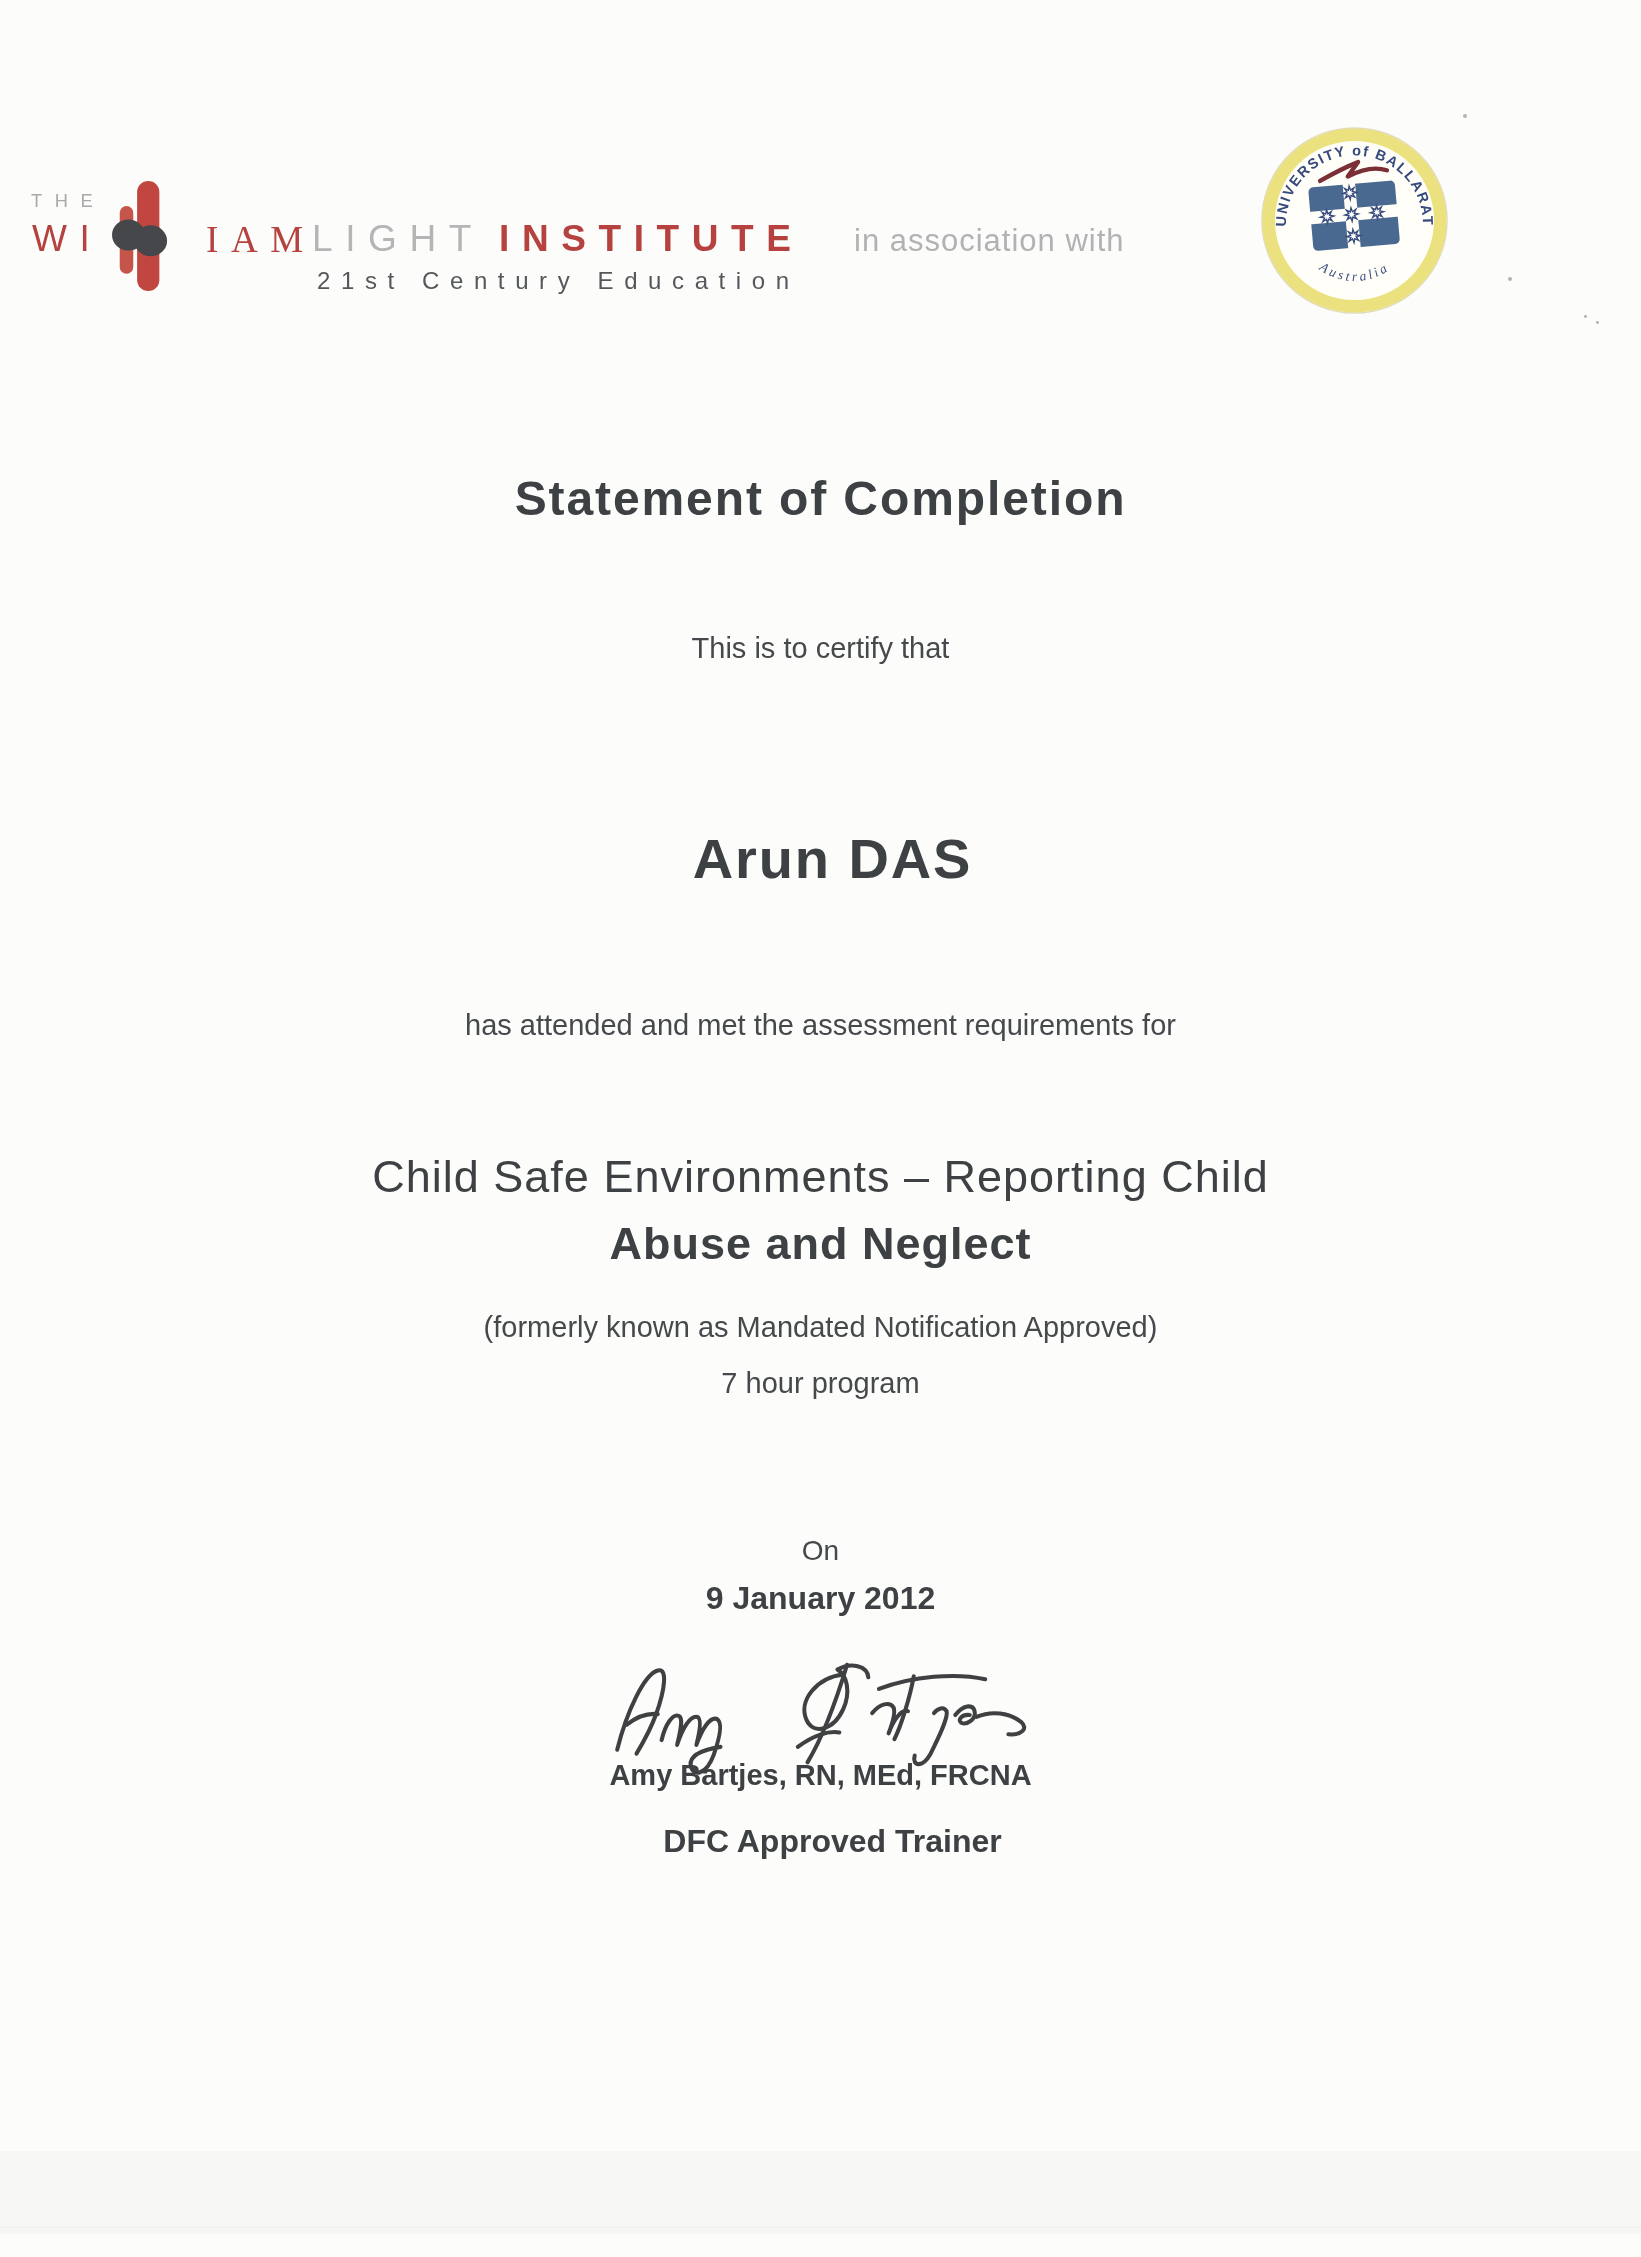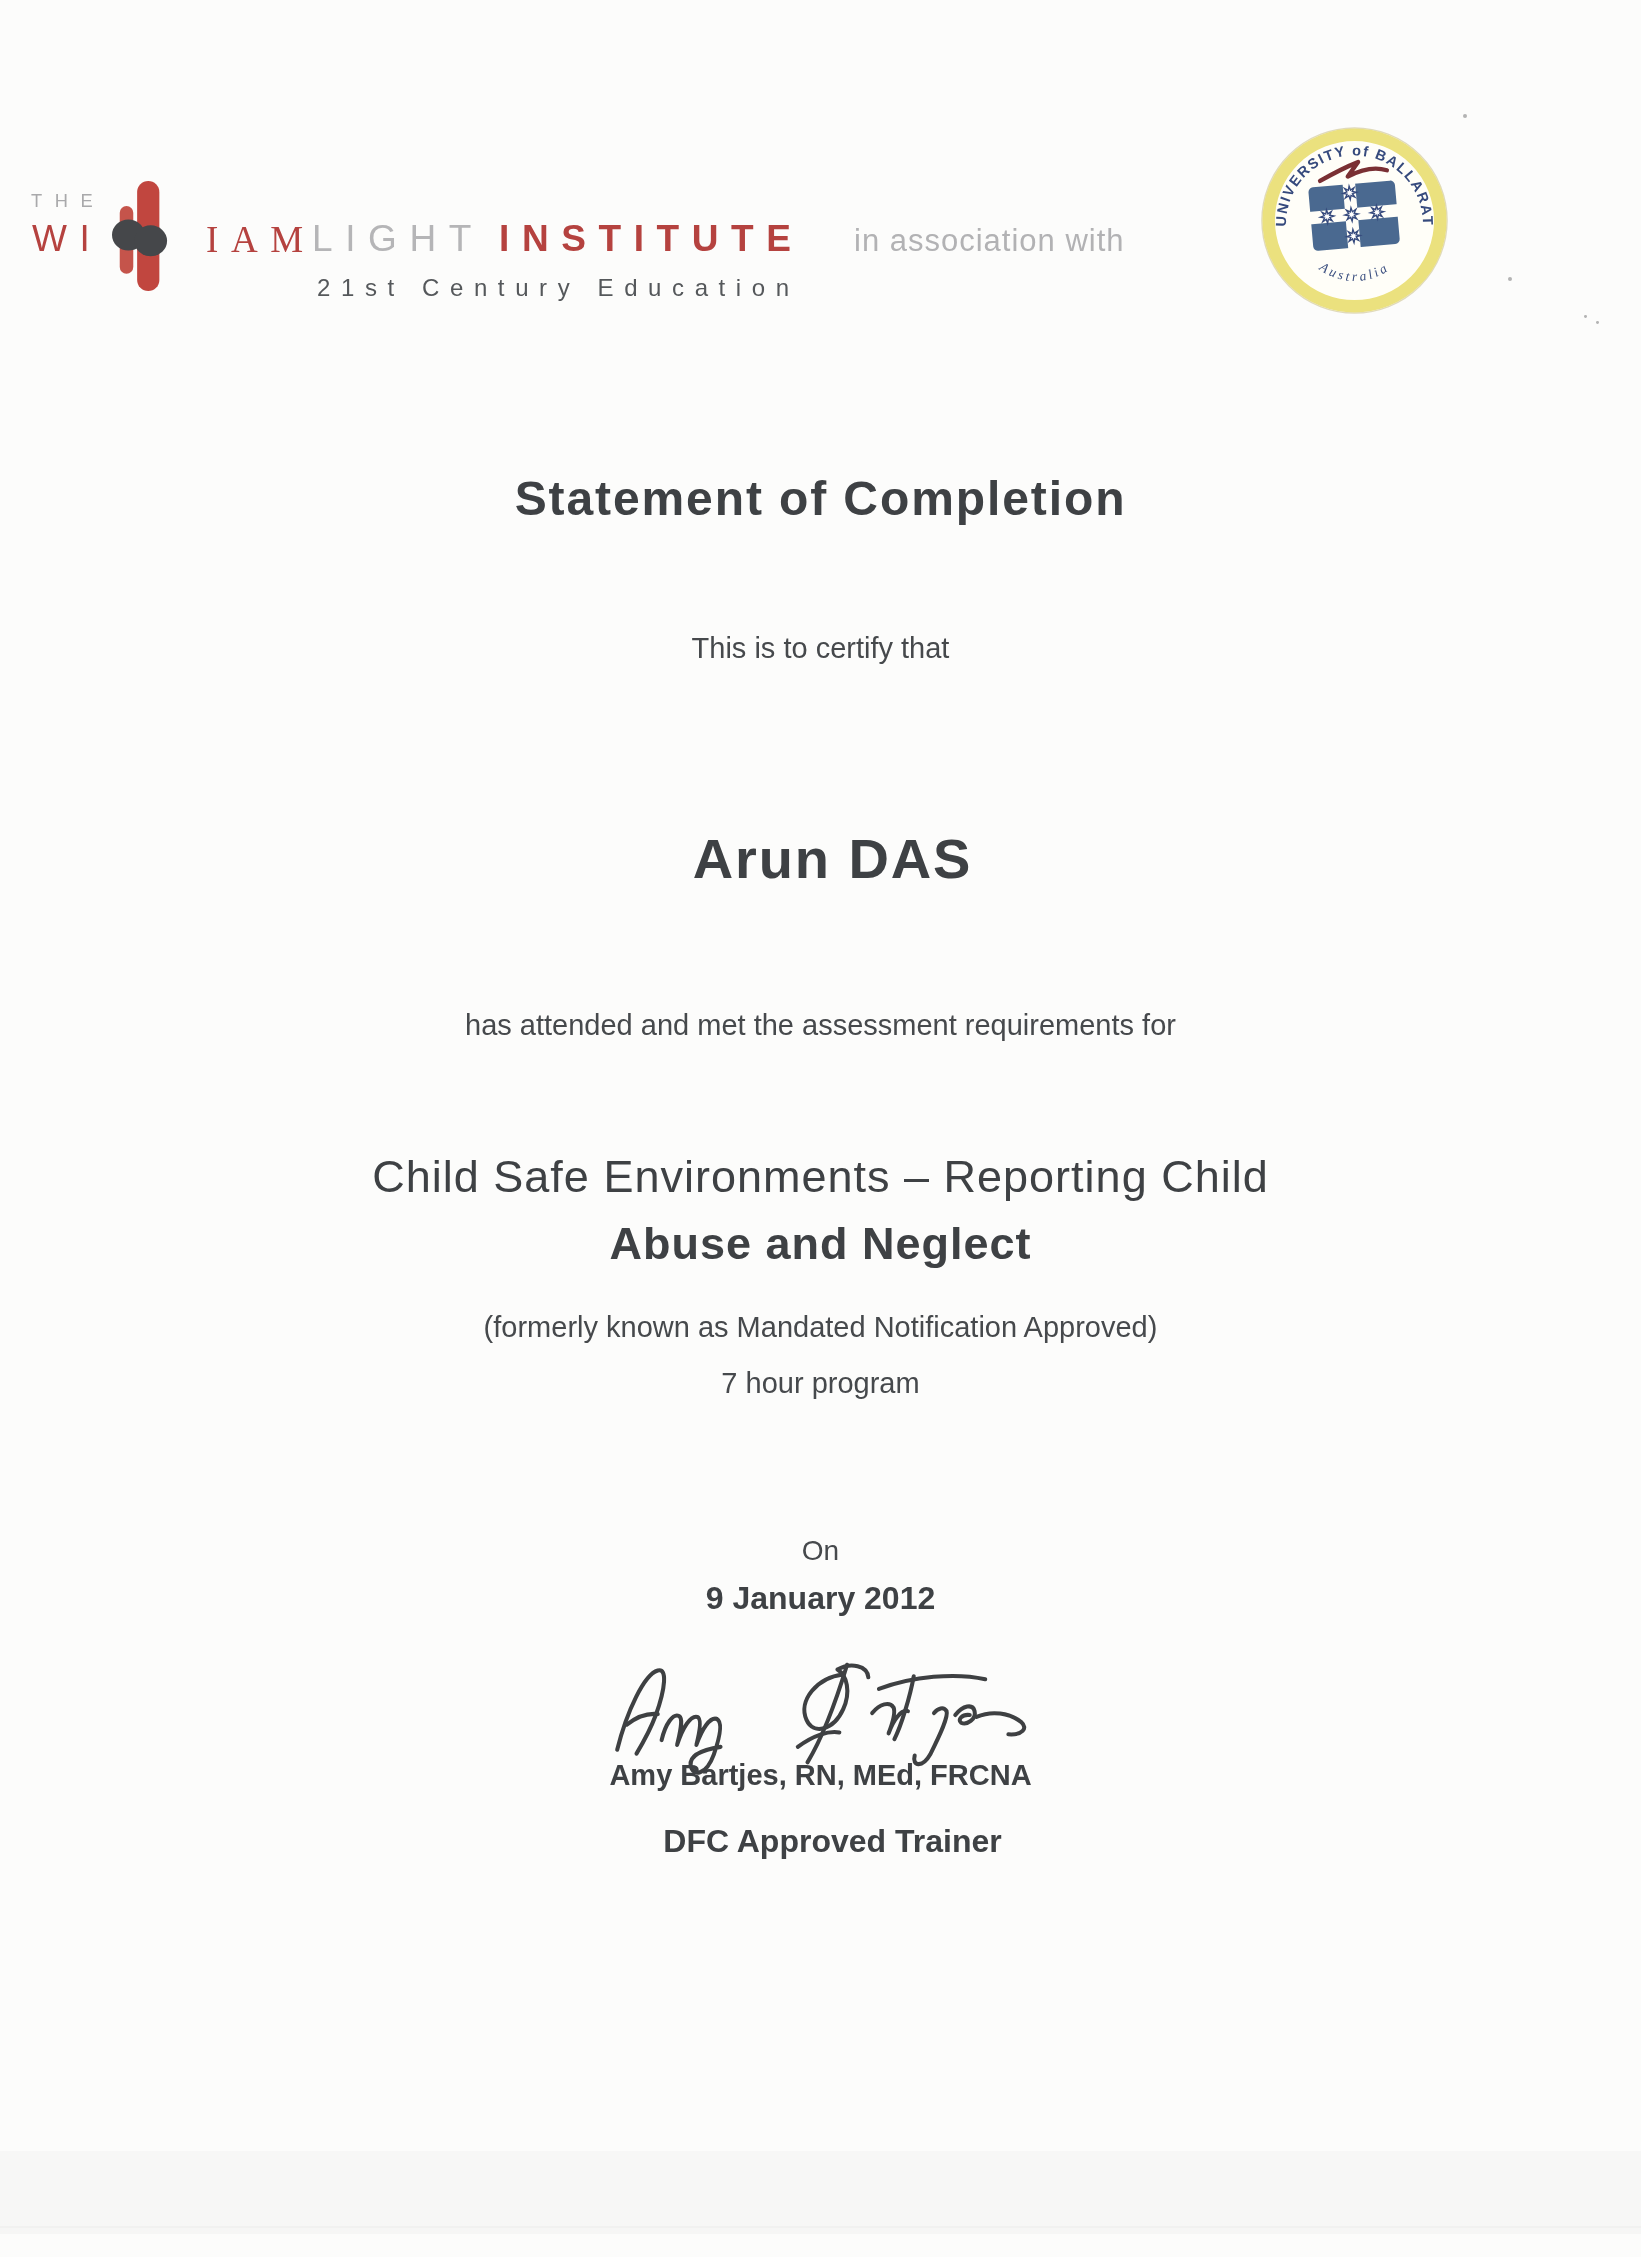--- a/index.html
+++ b/index.html
@@ -12,21 +12,21 @@
   .abs{position:absolute;}
   .cline{position:absolute;left:0;right:0;text-align:center;white-space:nowrap;}
   
   .logo-the{left:31px;top:190px;font-size:18.3px;letter-spacing:12.6px;color:#a9a9ab;font-weight:500;}
   .logo-word{top:218px;font-size:37px;font-weight:500;letter-spacing:12.6px;color:#b5423f;}
   .logo-wi{left:32px;}
   .logo-iam{left:206px;font-family:Liberation Serif, serif;}
   .logo-light{left:312px;color:#b5b5b7;font-weight:400;}
   .logo-institute{left:499px;font-weight:700;}
   .logo-assoc{left:854px;top:223px;font-size:31px;color:#b2b2b4;letter-spacing:1px;font-weight:400;}
-  .logo-tagline{left:317px;top:274px;font-size:24px;letter-spacing:10.6px;color:#55585b;font-weight:500;}
+  .logo-tagline{left:317px;top:267px;font-size:24px;letter-spacing:10.6px;color:#55585b;font-weight:500;}
   
   .title{top:471px;font-size:48px;font-weight:700;letter-spacing:1.9px;color:#3e4144;}
   .certify{top:632px;font-size:29px;}
   .recipient{top:826px;font-size:56px;font-weight:700;letter-spacing:1.9px;color:#3e4144;padding-left:24px;}
   .requirements{top:1009px;font-size:29px;}
   .course1{top:1151px;font-size:45px;font-weight:400;letter-spacing:1px;color:#3e4144;}
   .course2{top:1218px;font-size:45px;font-weight:700;letter-spacing:1px;color:#3e4144;}
   .formerly{top:1311px;font-size:29px;}
   .duration{top:1367px;font-size:29px;}
   .onlabel{top:1535px;font-size:28px;}

